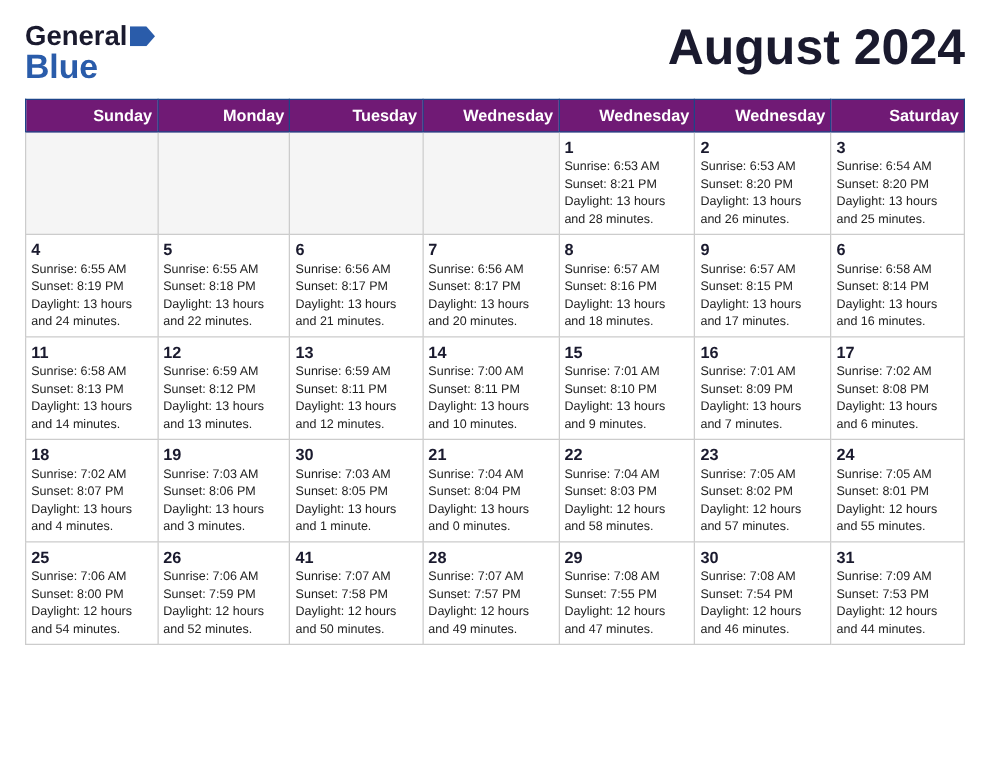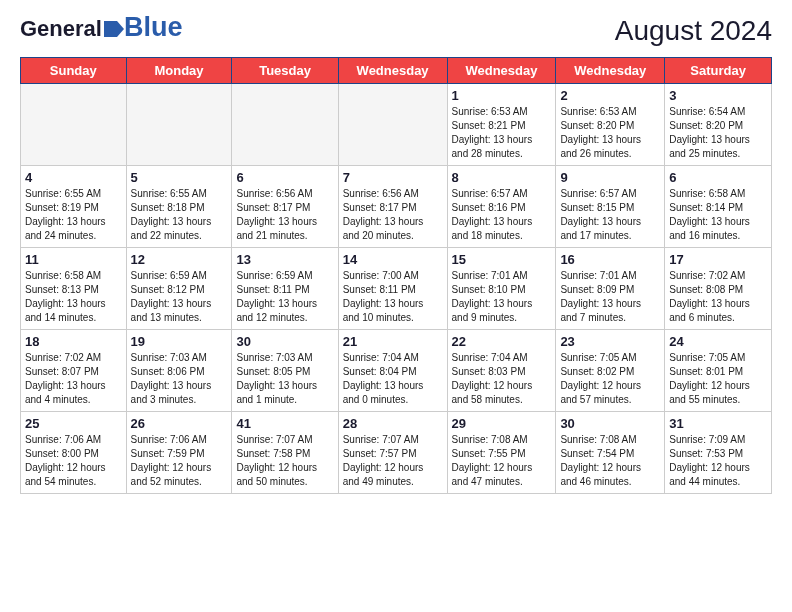--- a/index.html
+++ b/index.html
@@ -11,47 +11,47 @@
       padding: 16px 20px;
     }
     .header-area {
       display: flex;
       justify-content: space-between;
       align-items: flex-start;
       margin-bottom: 10px;
     }
     .logo {
       display: flex;
-      flex-direction: row;
+      flex-direction: column;
       align-items: flex-start;
     }
     .title-area {
       text-align: right;
     }
     .calendar-title {
-      font-size: 28px;
-      font-weight: normal;
+      font-size: 40px;
+      font-weight: bold;
       color: #1a1a2e;
       line-height: 1.1;
       margin-left: 16px;
     }
     .calendar-subtitle {
       font-size: 16px;
       color: #333;
     }
     table {
       width: 100%;
       border-collapse: collapse;
       font-size: 11px;
     }
     thead tr th {
-      background: #ef4444;
+      background: #701a75;
       color: #fff;
       padding: 5px 4px;
-      text-align: center;
+      text-align: right;
       font-size: 13px;
       font-weight: bold;
       border: 1px solid #1e4488;
     }
     tbody tr td {
       border: 1px solid #ccc;
       vertical-align: top;
       padding: 4px 4px;
       width: 113px;
       min-height: 70px;

